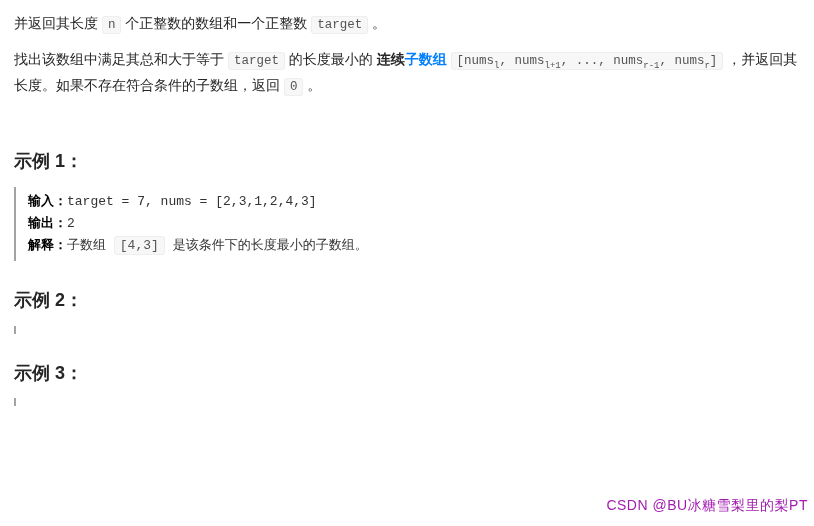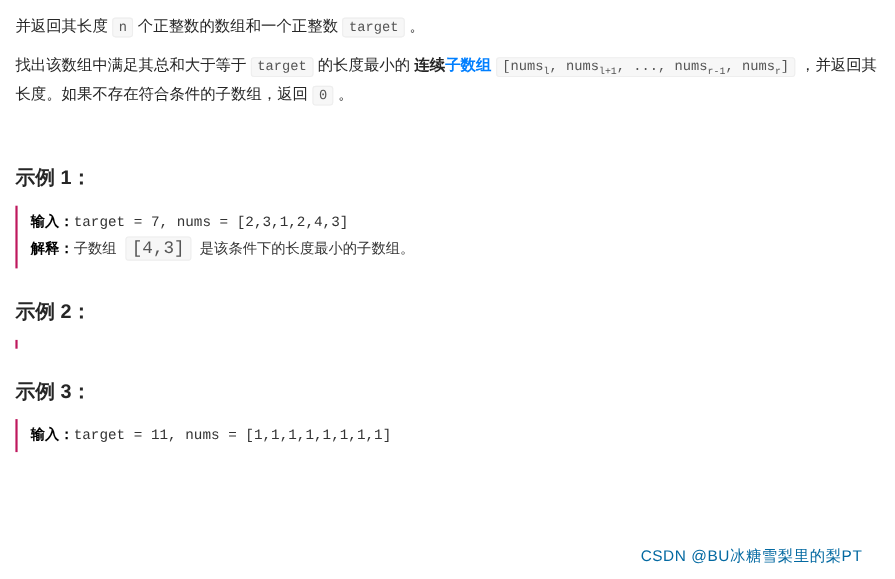--- a/index.html
+++ b/index.html
@@ -24,35 +24,35 @@
     color: #555;
   }
   .bold { font-weight: 700; font-family: Liberation Mono, monospace; }
   .link { color: #007fff; font-weight: 700; }
   h4 {
     font-size: 18px;
     font-weight: 700;
     margin: 24px 0 10px 0;
   }
   .example {
-    border-left: 2px solid #be185d;
+    border-left: 2px solid #a3a3a3;
     padding: 4px 0 4px 12px;
     margin: 6px 0 14px 0;
     font-family: Menlo, Monaco, Consolas, "Courier New", monospace;
     font-size: 13px;
     line-height: 1.7;
     color: #333;
   }
   .example .lbl { font-weight: 700; color: #000; }
-  .example code.inline { font-size: 16px; }
+  .example code.inline { font-size: 13px; }
   .watermark {
     position: fixed;
-    right: 30px;
+    right: 6px;
     bottom: 8px;
-    color: #0369a1;
+    color: #a21caf;
     font-size: 14px;
     letter-spacing: 0.5px;
     pointer-events: none;
   }
   sub { font-size: 9px; }
 </style>
 </head>
 <body>
 
 <p>
@@ -73,25 +73,25 @@
   <span> ，并返回其长度。如果不存在符合条件的子数组，返回 </span>
   <code class="inline">0</code>
   <span> 。</span>
 </p>
 
 <div style="height:12px"></div>
 
 <h4>示例 1：</h4>
 <div class="example">
   <div><span class="lbl">输入：</span><span>target = 7, nums = [2,3,1,2,4,3]</span></div>
+  <div><span class="lbl">输出：</span><span>2</span></div>
   <div><span class="lbl">解释：</span><span>子数组 </span><code class="inline">[4,3]</code><span> 是该条件下的长度最小的子数组。</span></div>
 </div>
 
 <h4>示例 2：</h4>
 <div class="example">
 </div>
 
 <h4>示例 3：</h4>
 <div class="example">
-  <div><span class="lbl">输入：</span><span>target = 11, nums = [1,1,1,1,1,1,1,1]</span></div>
 </div>
 
 <div class="watermark">CSDN @BU冰糖雪梨里的梨PT</div>
 
 </body></html>

